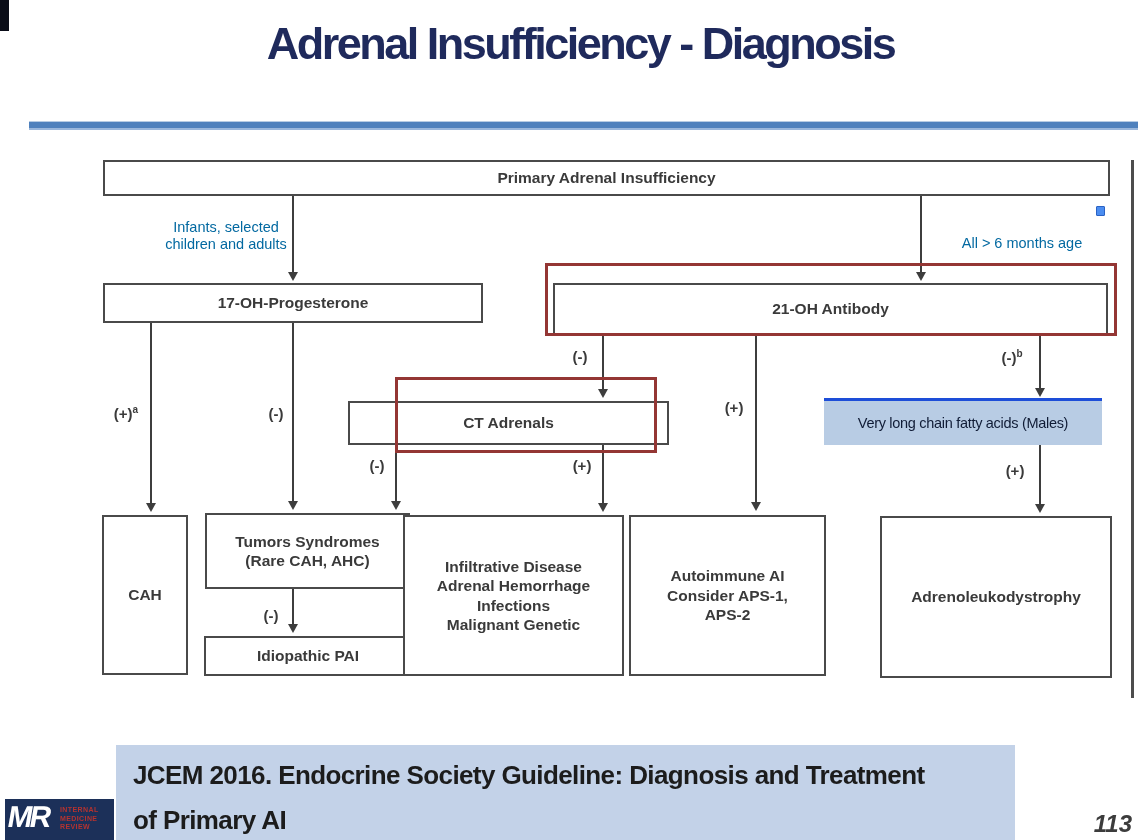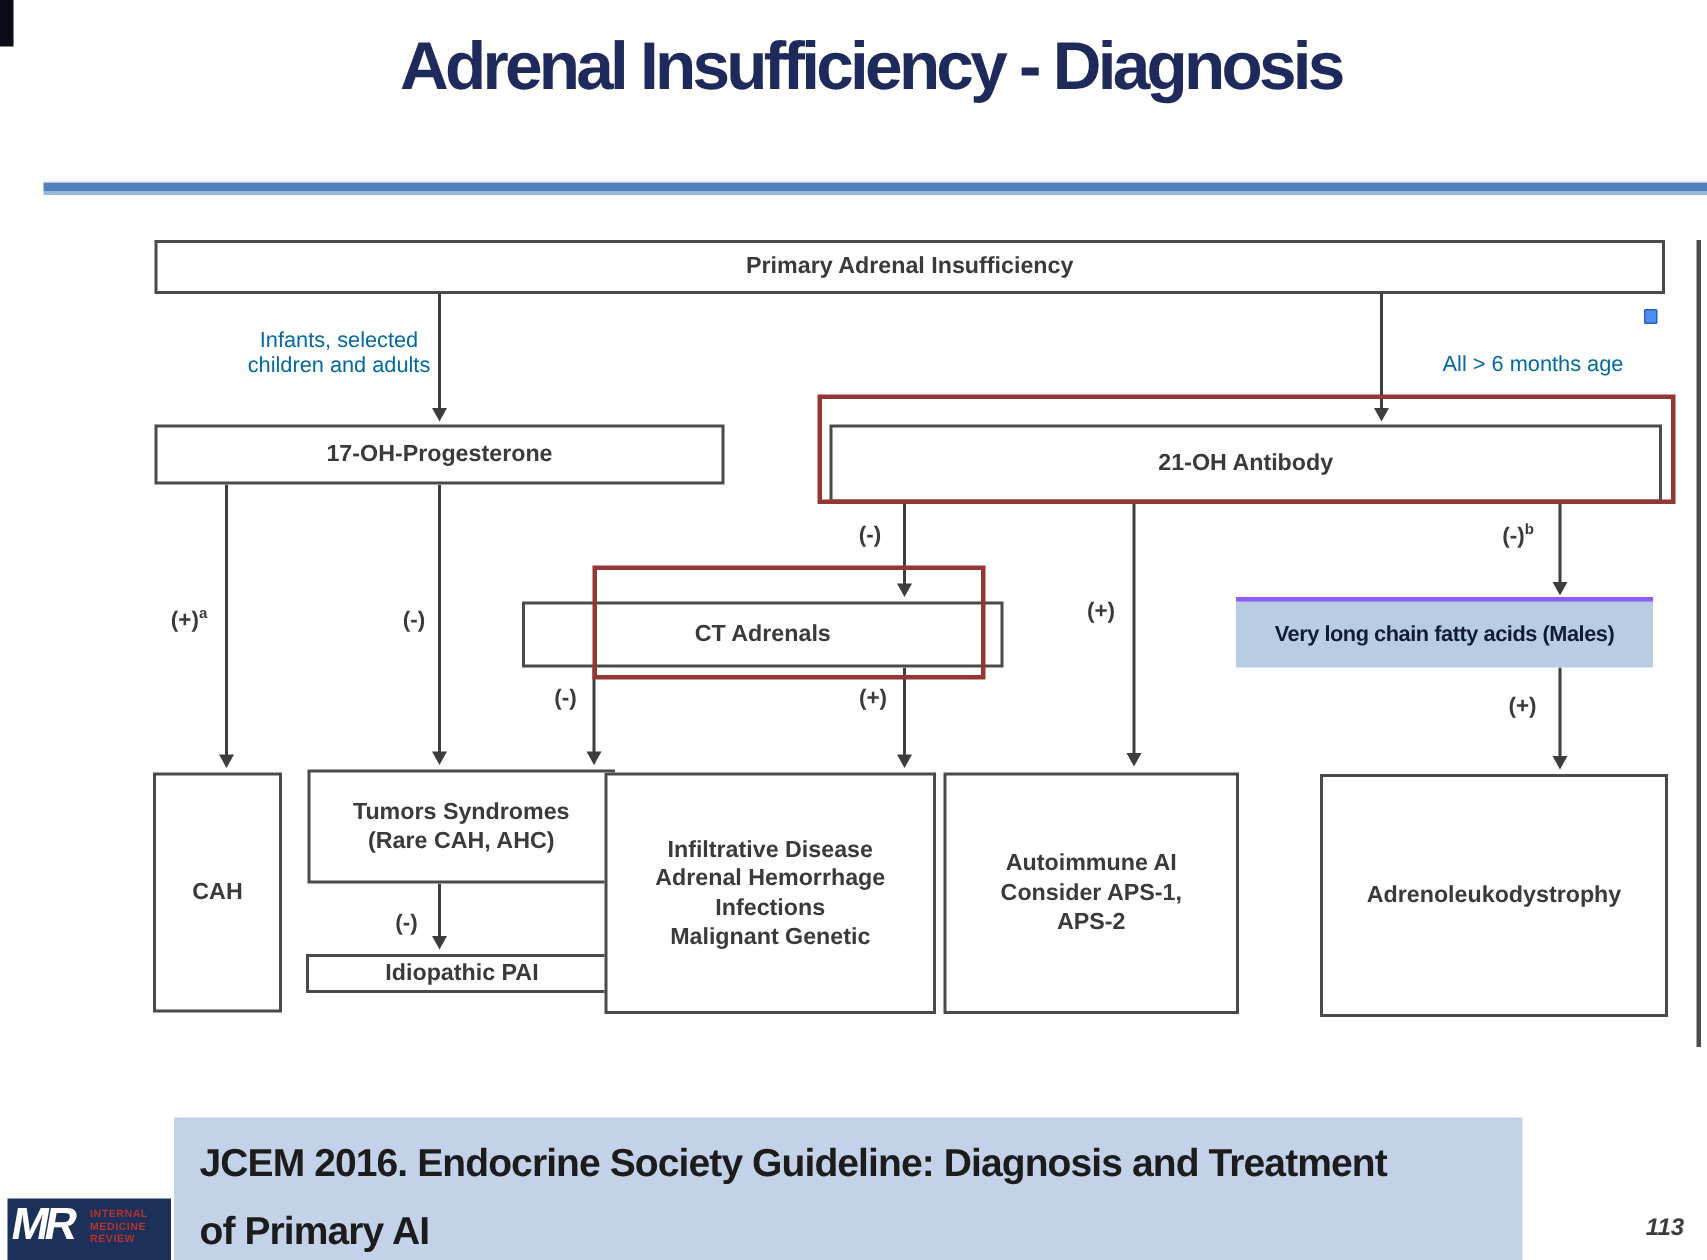--- a/index.html
+++ b/index.html
@@ -33,38 +33,38 @@
   .lbl{
     position:absolute;width:44px;height:18px;text-align:center;
     font-size:15px;font-weight:700;color:#3a3a3a;z-index:4;white-space:nowrap;
   }
   .lbl sup{font-size:10px;font-weight:700;}
   .branch-note{
     position:absolute;font-size:14.5px;font-weight:400;color:#0369a1;
     text-align:center;line-height:17px;z-index:1;white-space:nowrap;
   }
   .vlcfa{
-    position:absolute;box-sizing:border-box;background:#b8cce4;border-top:3px solid #8b5cf6;
+    position:absolute;box-sizing:border-box;background:#b8cce4;border-top:3px solid #1d4ed8;
     display:flex;align-items:center;justify-content:center;
-    font-size:14.5px;font-weight:700;color:#101c36;letter-spacing:-0.3px;z-index:2;white-space:nowrap;
+    font-size:14.5px;font-weight:400;color:#101c36;letter-spacing:-0.3px;z-index:2;white-space:nowrap;
   }
   .fig-edge{position:absolute;left:1131px;top:160px;width:3px;height:538px;background:#4d4d4d;}
   .handle{
     position:absolute;left:1096px;top:206px;width:9px;height:10px;
     background:#4b8df0;border:1.5px solid #2a62c4;box-sizing:border-box;border-radius:1px;
   }
   
   .banner{
     position:absolute;left:116px;top:745px;width:899px;height:95px;background:#c3d2e8;
     color:#1c1c1c;font-weight:700;font-size:26px;letter-spacing:-0.6px;
     padding:8px 0 0 17px;box-sizing:border-box;line-height:45px;white-space:nowrap;
   }
   .pagenum{
-    position:absolute;left:1088px;top:810px;width:44px;text-align:center;
-    font-style:italic;font-weight:700;font-size:16px;color:#3c3c3c;
+    position:absolute;left:1088px;top:810px;width:44px;text-align:right;
+    font-style:italic;font-weight:700;font-size:24px;color:#3c3c3c;
   }
   .logo{position:absolute;left:5px;top:799px;width:109px;height:41px;background:#1c3059;overflow:hidden;}
   .logo .mono{
     position:absolute;left:3px;top:1px;color:#ffffff;font-size:30px;font-weight:700;
     transform:skewX(-10deg);letter-spacing:-3px;
   }
   .logo .lines{
     position:absolute;left:55px;top:7px;color:#b43330;font-size:7px;font-weight:700;
     letter-spacing:0.4px;line-height:8.5px;
   }
@@ -112,21 +112,21 @@
   <div class="box" style="left:103px;top:160px;width:1007px;height:36px">Primary Adrenal Insufficiency</div>
   <div class="box" style="left:103px;top:283px;width:380px;height:40px">17-OH-Progesterone</div>
   <div class="box" style="left:553px;top:283px;width:555px;height:52px">21-OH Antibody</div>
   <div class="box" style="left:348px;top:401px;width:321px;height:44px">CT Adrenals</div>
   <div class="vlcfa" style="left:824px;top:398px;width:278px;height:47px">Very long chain fatty acids (Males)</div>
   <div class="box" style="left:102px;top:515px;width:86px;height:160px">CAH</div>
   <div class="box" style="left:205px;top:513px;width:205px;height:76px">
     <div>Tumors Syndromes</div>
     <div>(Rare CAH, AHC)</div>
   </div>
-  <div class="box" style="left:204px;top:636px;width:208px;height:26px">Idiopathic PAI</div>
+  <div class="box" style="left:204px;top:636px;width:208px;height:40px">Idiopathic PAI</div>
   <div class="box" style="left:403px;top:515px;width:221px;height:161px">
     <div>Infiltrative Disease</div>
     <div>Adrenal Hemorrhage</div>
     <div>Infections</div>
     <div>Malignant Genetic</div>
   </div>
   <div class="box" style="left:629px;top:515px;width:197px;height:161px">
     <div>Autoimmune AI</div>
     <div>Consider APS-1,</div>
     <div>APS-2</div>

